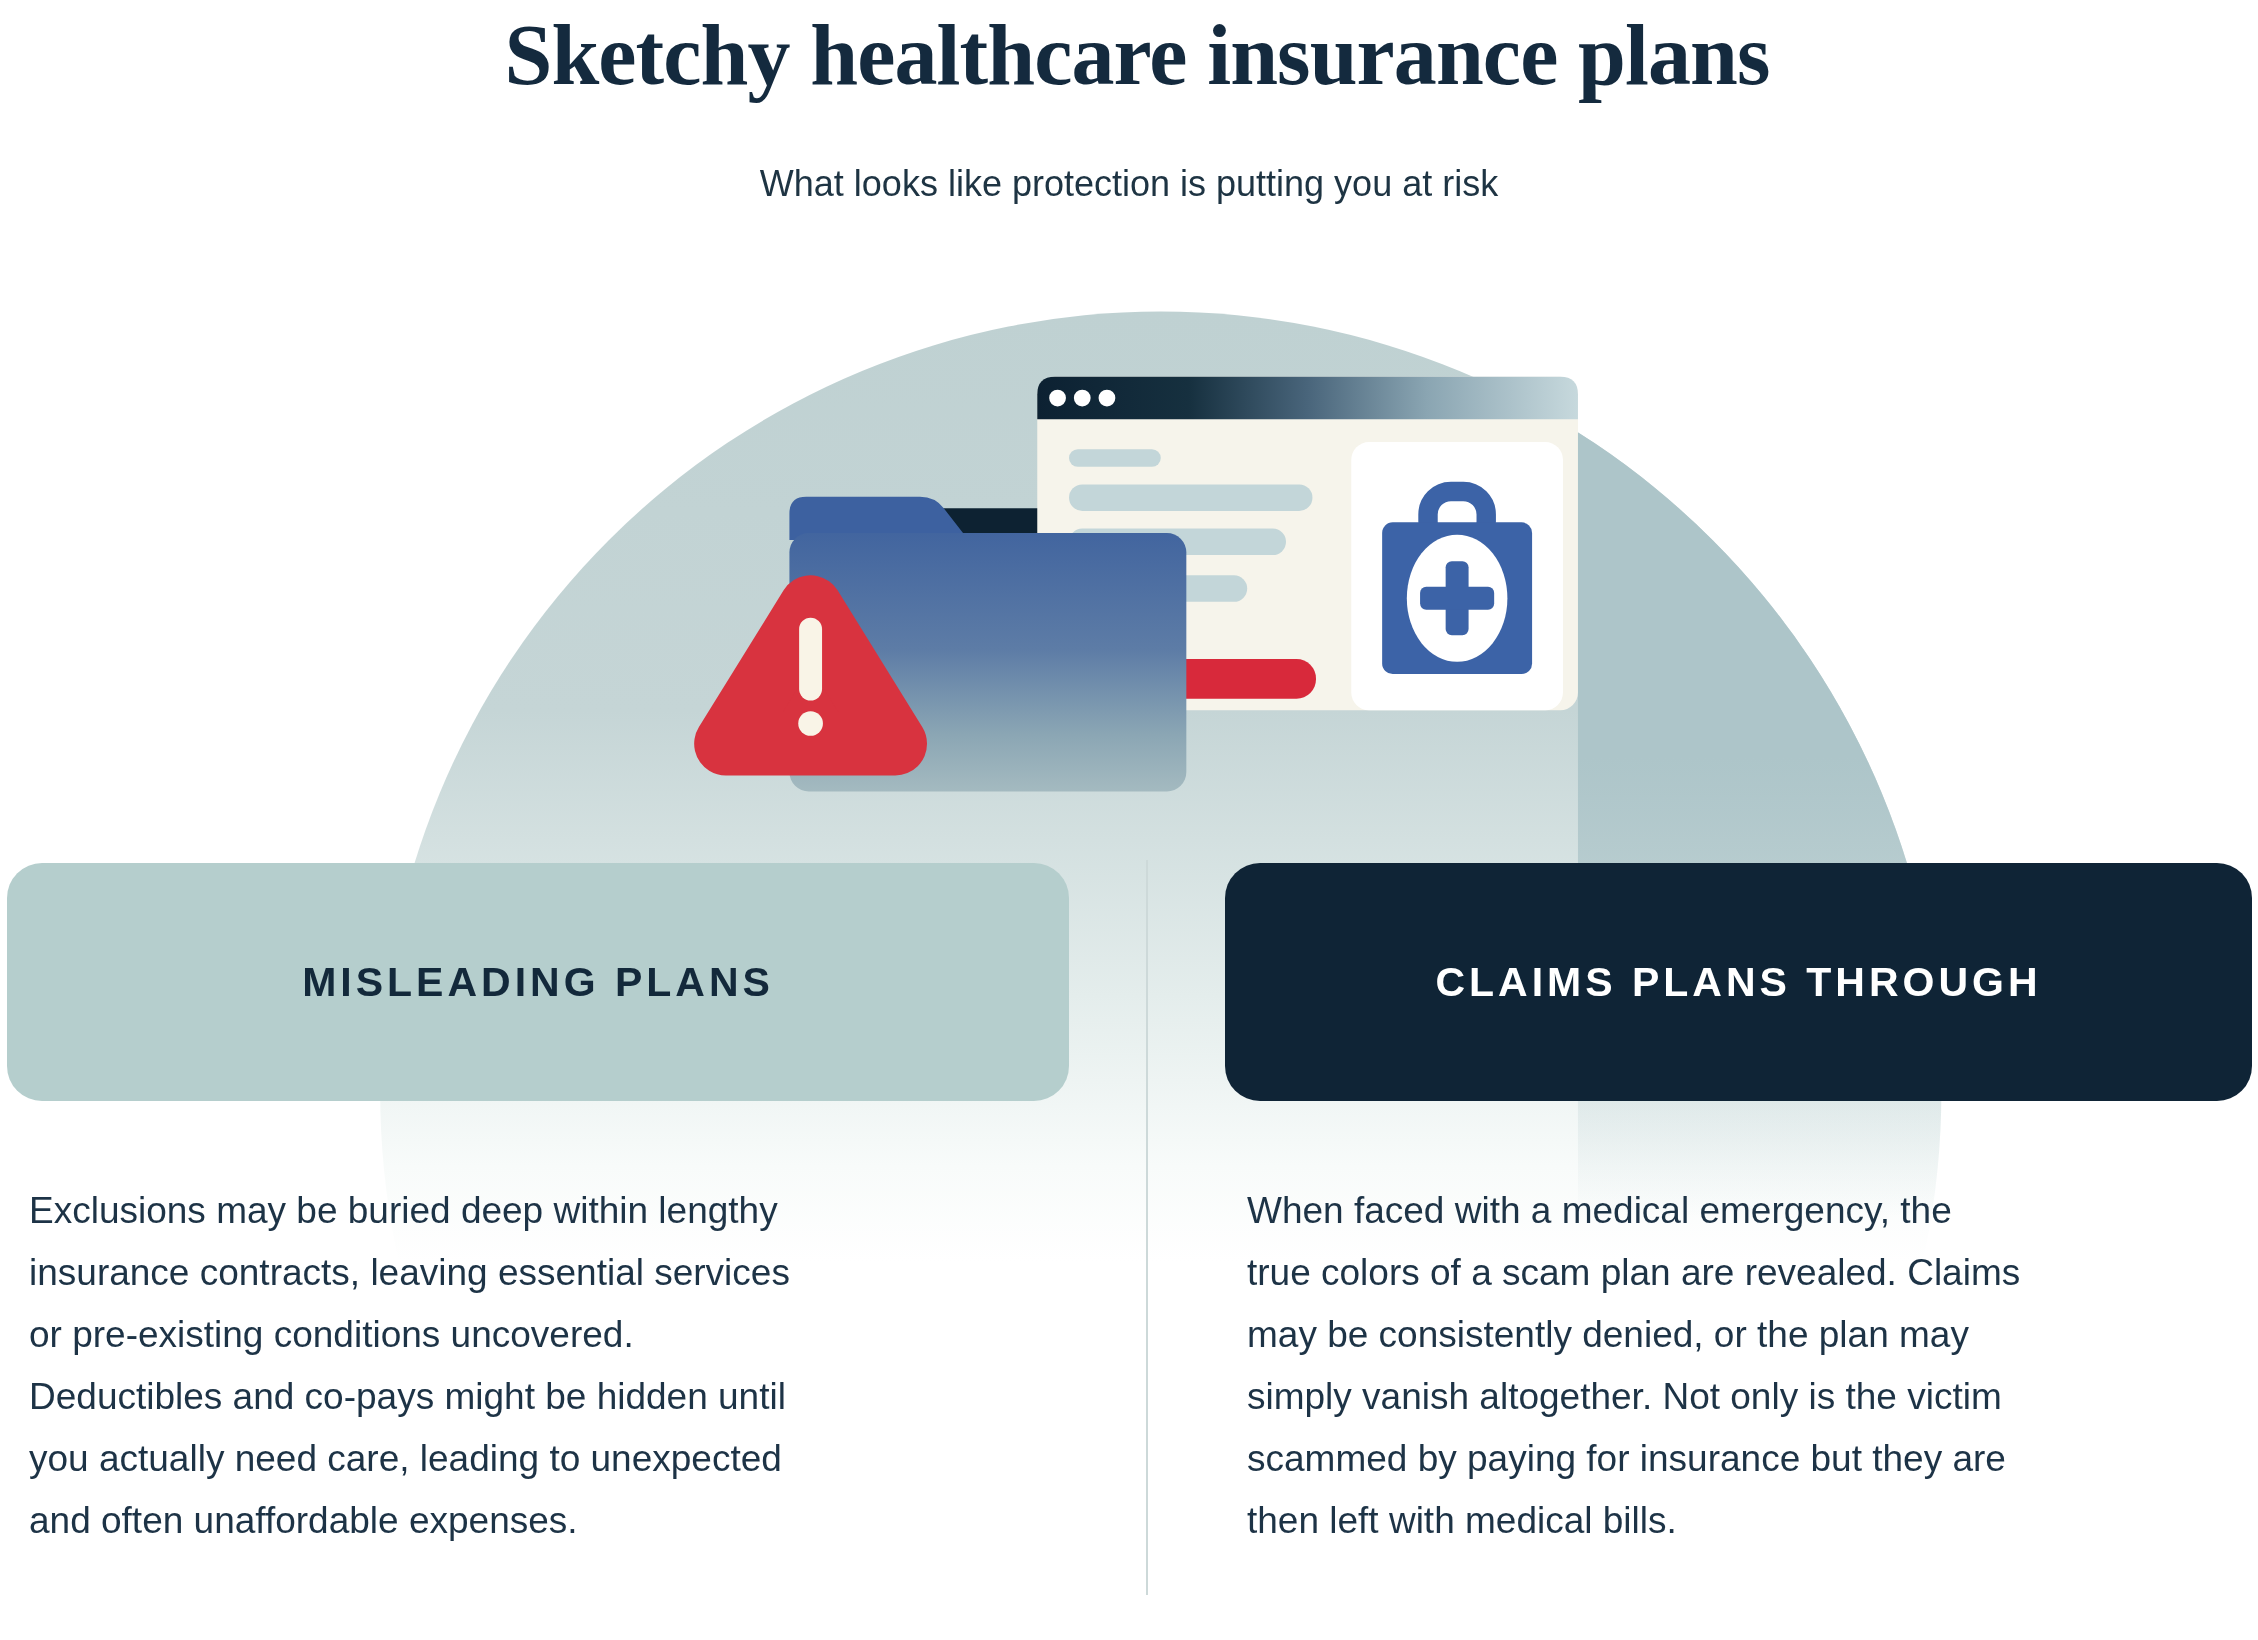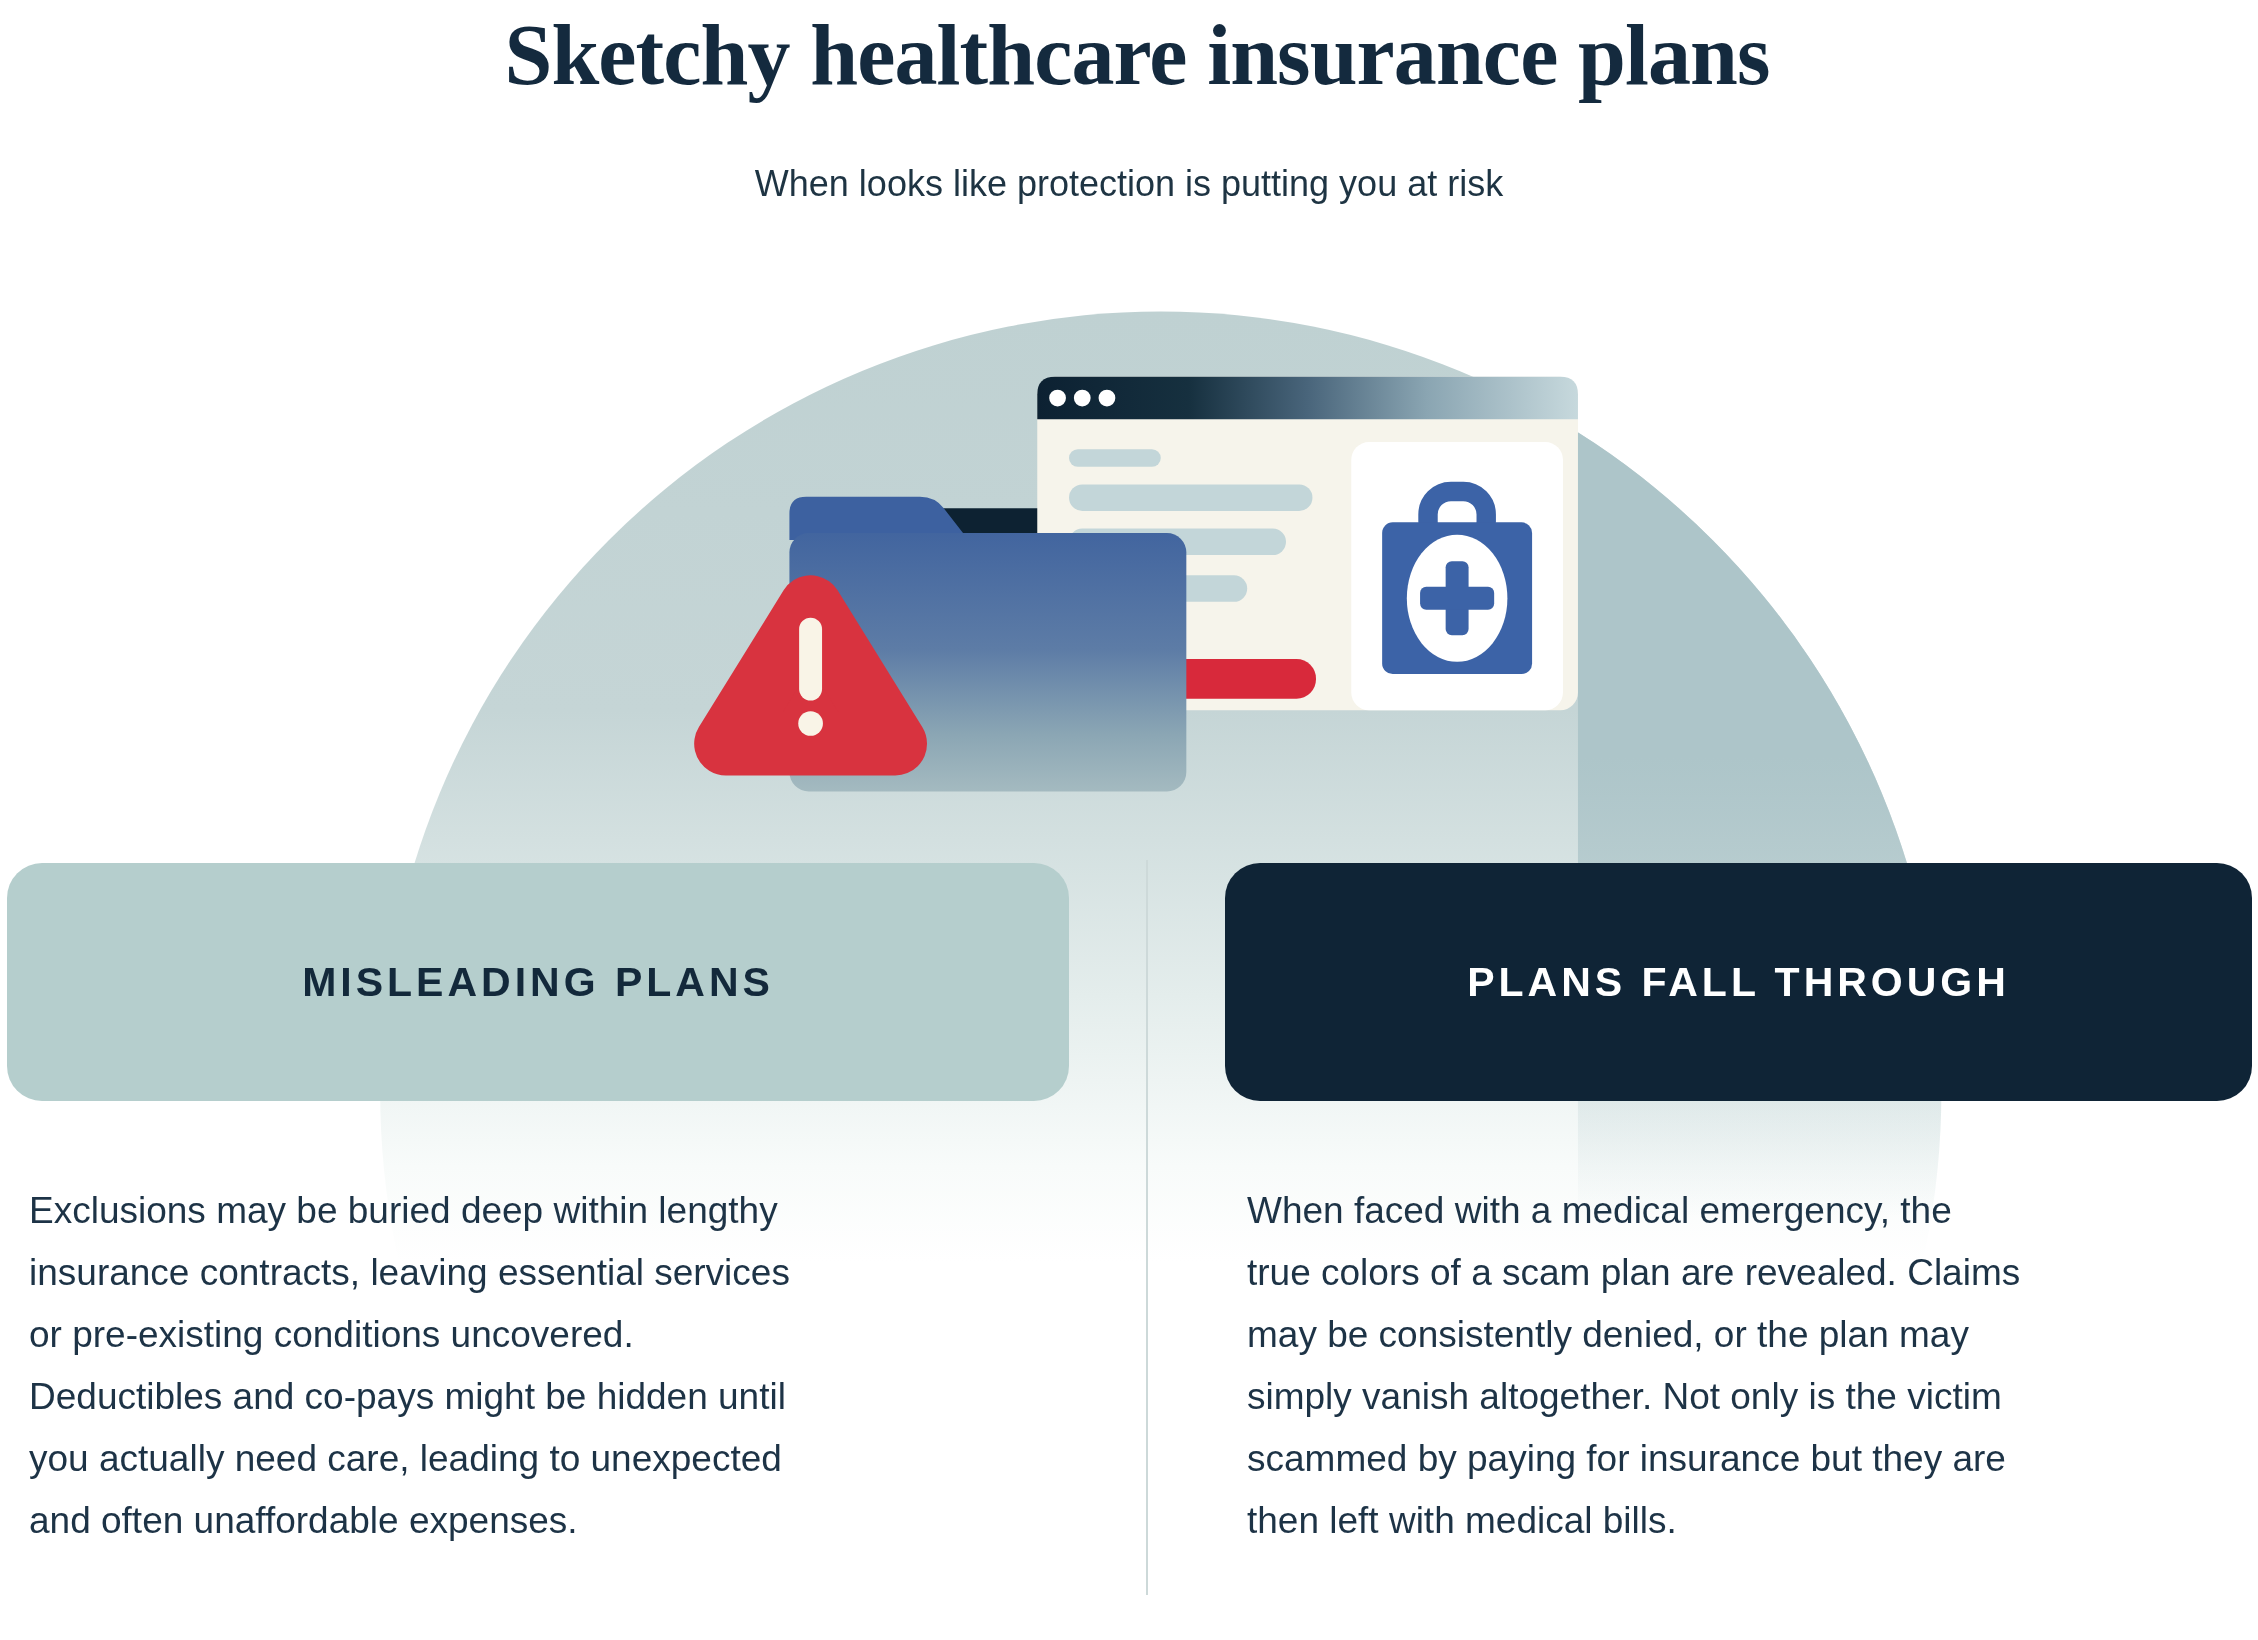--- a/index.html
+++ b/index.html
@@ -127,30 +127,30 @@
     <g>
       <path d="M919 688 L823 843 L1015 843 Z" fill="#d8333f" stroke="#d8333f" stroke-width="72" stroke-linejoin="round"></path>
       <g fill="#f9f4e7">
         <rect x="906" y="700" width="26" height="94" rx="13"></rect>
         <circle cx="919" cy="820" r="14"></circle>
       </g>
     </g>
   </svg>
 
   <h1 class="page-title">Sketchy healthcare insurance plans</h1>
-  <p class="page-subtitle">When looks like protection is putting you at risk</p>
+  <p class="page-subtitle">What looks like protection is putting you at risk</p>
 
   <div class="divider"></div>
 
   <div class="card card-left">
     <div class="card-heading">MISLEADING PLANS</div>
   </div>
 
   <div class="card card-right">
-    <div class="card-heading">PLANS FALL THROUGH</div>
+    <div class="card-heading">CLAIMS PLANS THROUGH</div>
   </div>
 
   <p class="para para-left">Exclusions may be buried deep within lengthy
 insurance contracts, leaving essential services
 or pre-existing conditions uncovered.
 Deductibles and co-pays might be hidden until
 you actually need care, leading to unexpected
 and often unaffordable expenses.</p>
 
   <p class="para para-right">When faced with a medical emergency, the

